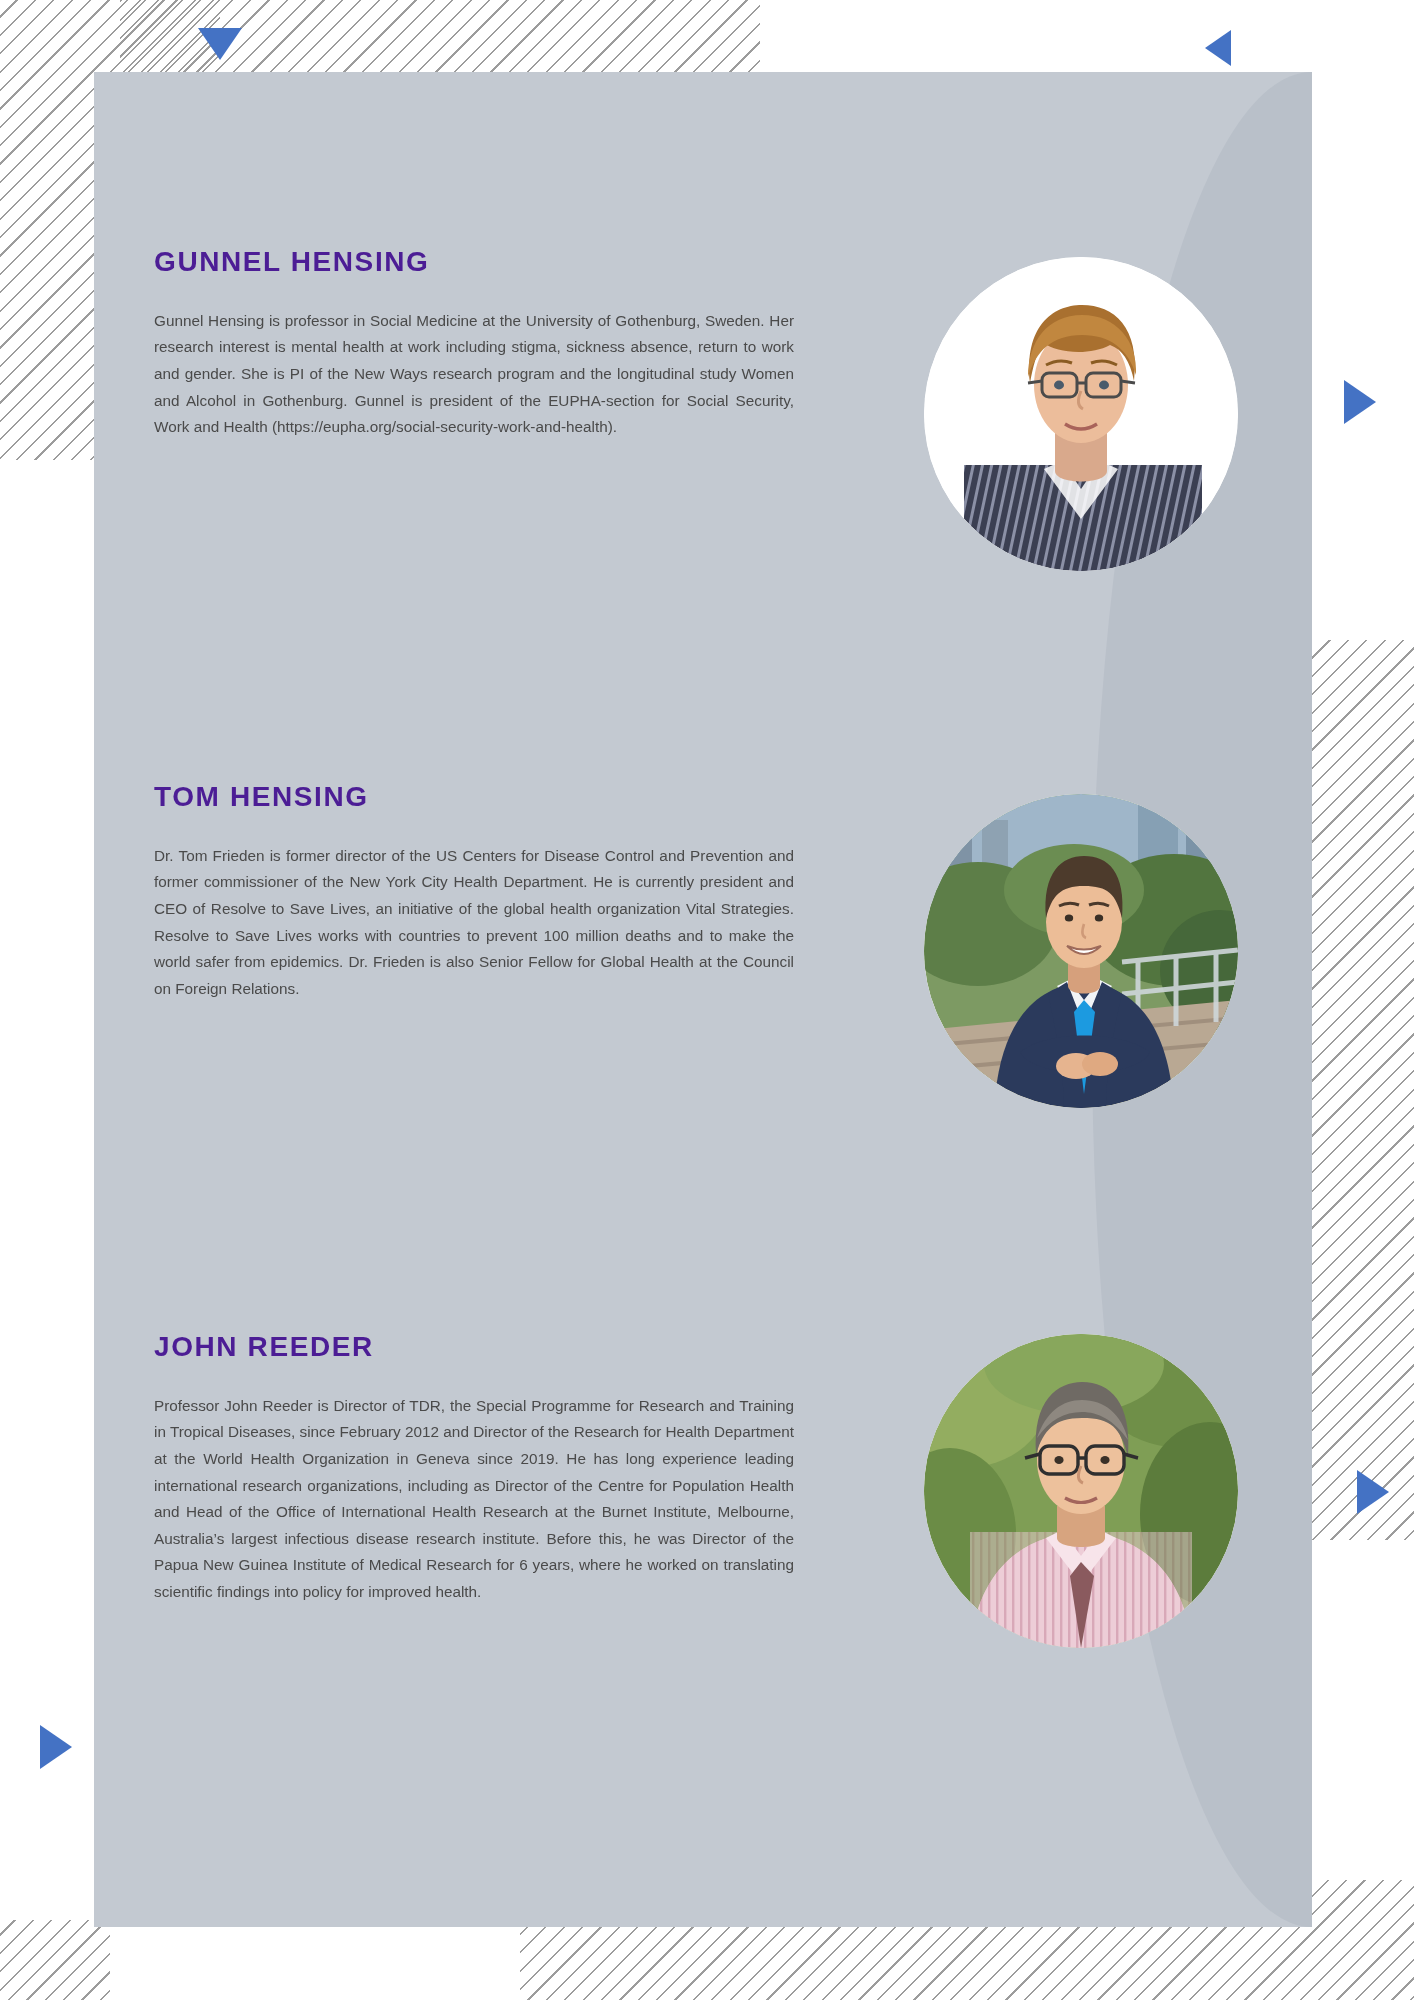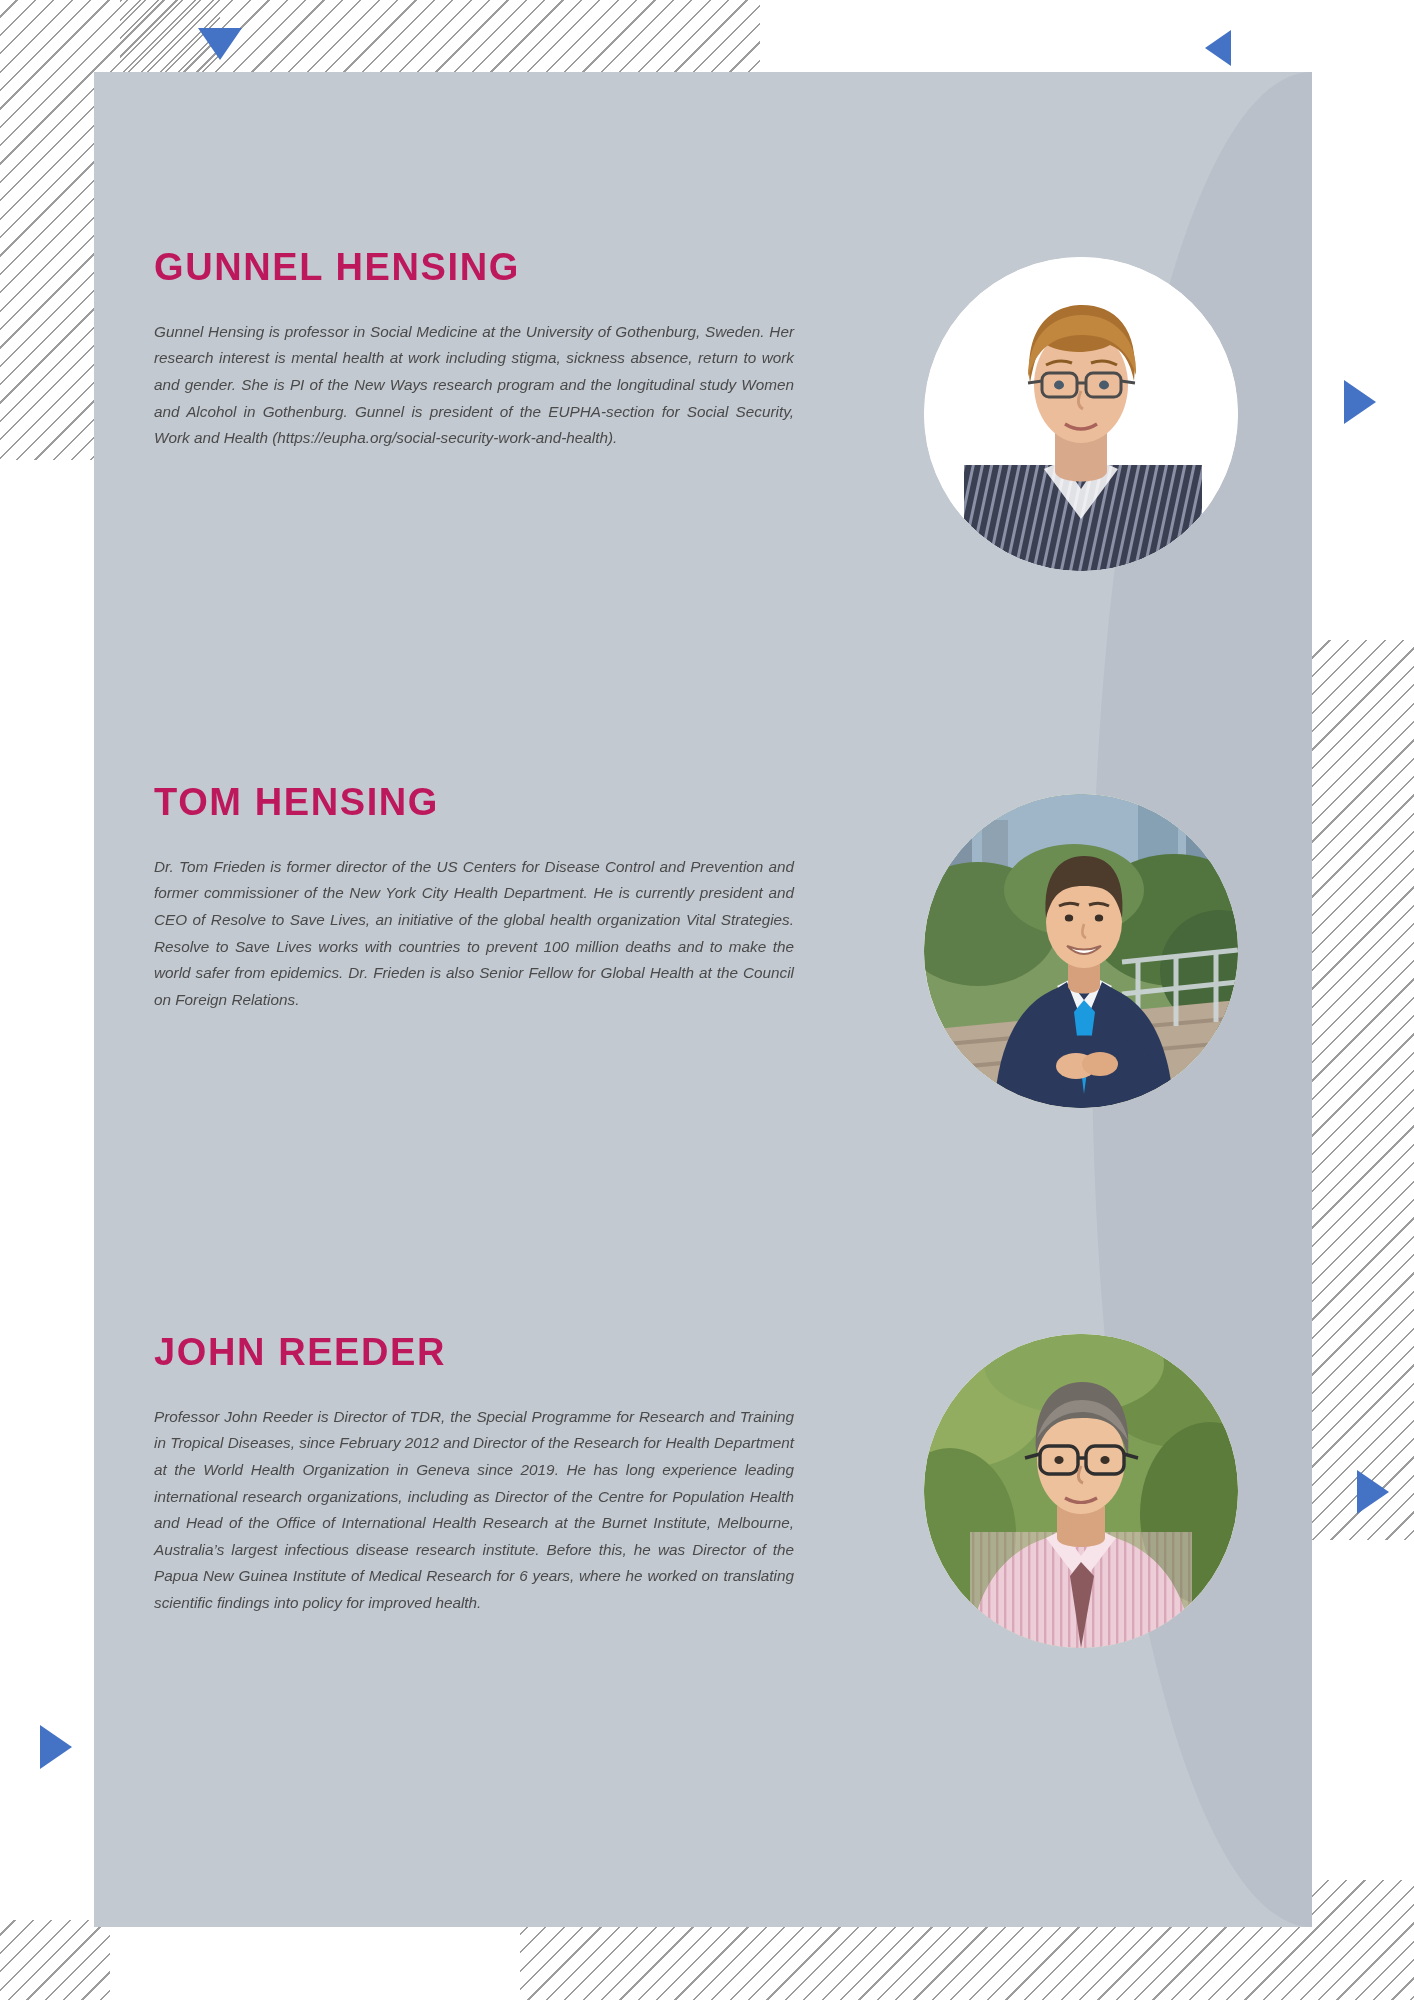--- a/index.html
+++ b/index.html
@@ -119,34 +119,33 @@
     width: 1110px;
   }
   .bio-1 { top: 175px; }
   .bio-2 { top: 710px; }
   .bio-3 { top: 1260px; }
 
   .bio-text {
     width: 640px;
   }
   .bio-name {
-    font-size: 38px;
+    font-size: 28px;
     font-weight: bold;
     letter-spacing: 1.6px;
-    color: #be185d;
+    color: #4c1d95;
     margin: 0 0 30px 0;
     line-height: 1.1;
   }
   .bio-desc {
     font-size: 15.3px;
     line-height: 26.6px;
     color: #4a4a4a;
     text-align: justify;
     margin: 0;
-    font-style: italic;
   }
 
   
   .portrait {
     position: absolute;
     border-radius: 50%;
     overflow: hidden;
     background: #ffffff;
   }
   .portrait-1 {

